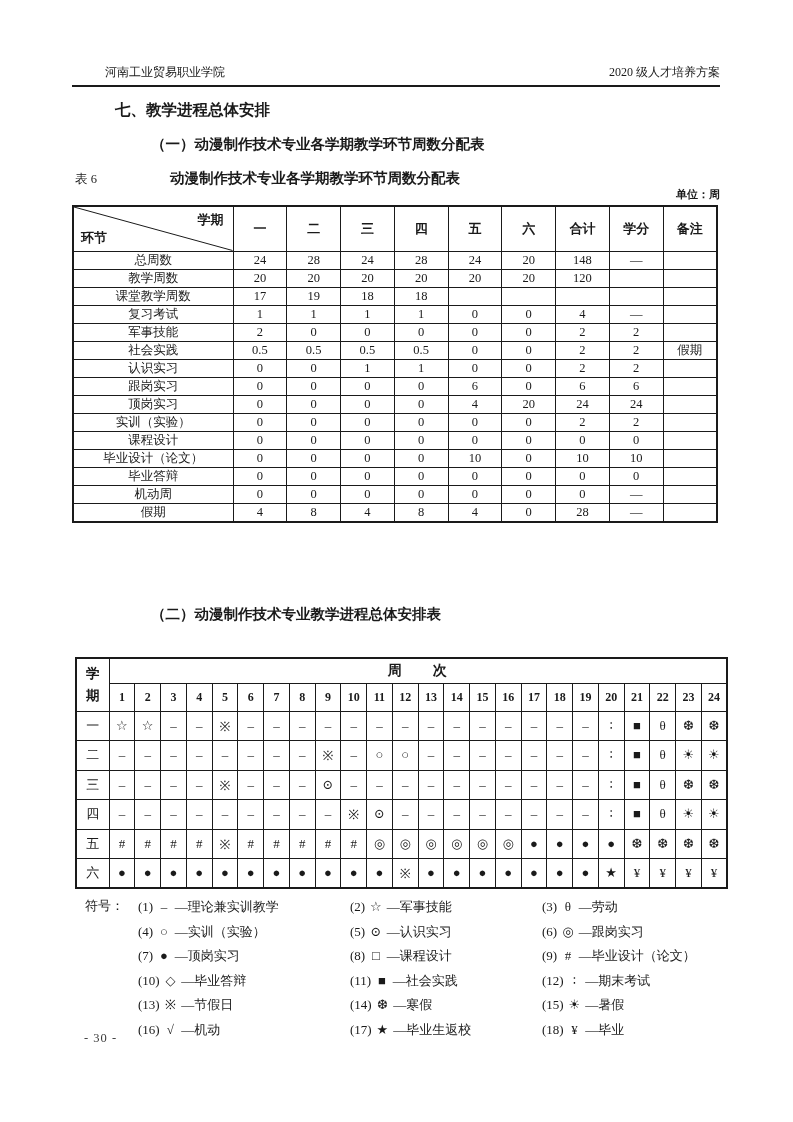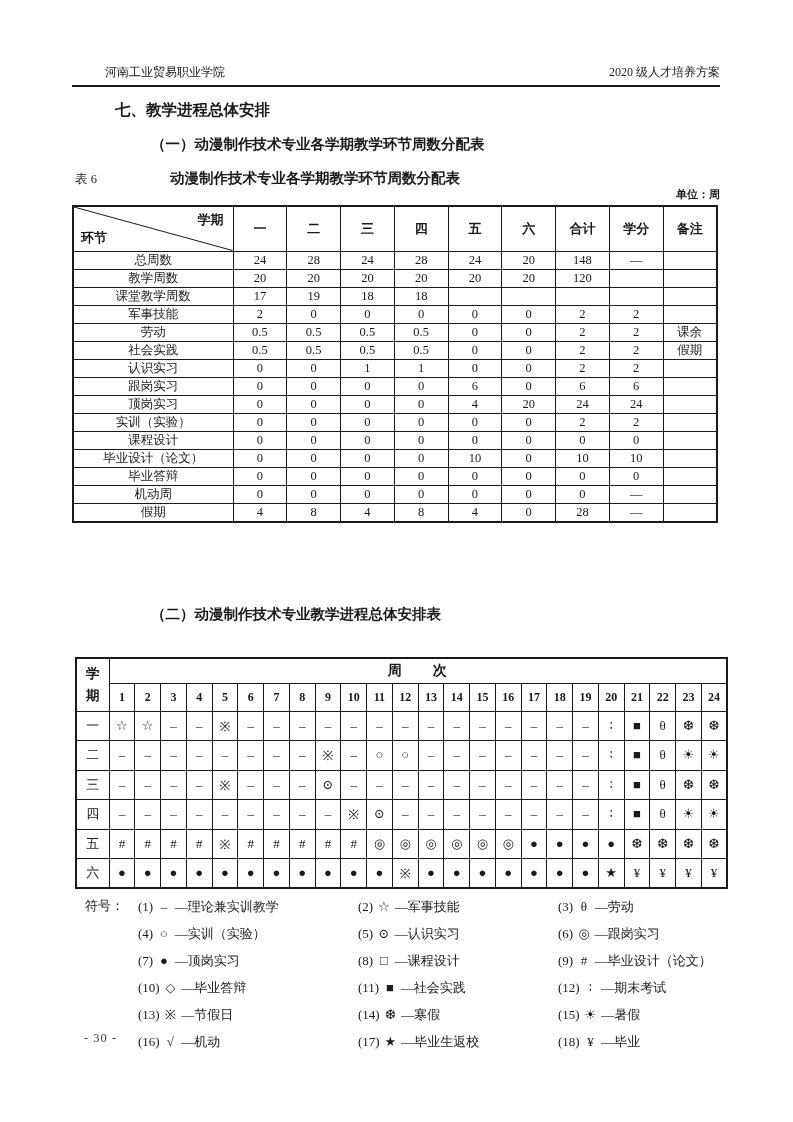--- a/index.html
+++ b/index.html
@@ -55,21 +55,21 @@
   .t7 .weekhdr { font-weight:bold; font-size:14px; height:25px; letter-spacing:1px; }
   .t7 .weeknum-row { height:28px; }
   .t7 .weeknum-row th { font-weight:bold; font-size:12px; }
   .t7 tbody tr { height:29.5px; }
   .t7 tbody th { font-weight:normal; font-size:13px; }
   .t7 tbody td { font-size:13px; }
 
   
   .legend { position:absolute; left:85px; top:897px; display:flex; font-size:13px; }
   .legend-label { width:53px; }
-  .legend-grid { display:grid; grid-template-columns:212px 192px auto; row-gap:5.5px; line-height:19px;gap:8px; }
+  .legend-grid { display:grid; grid-template-columns:212px 192px auto; row-gap:5.5px; line-height:19px; }
   .legend-item .sym { display:inline-block; min-width:15px; text-align:center; }
 
   .pageno { position:absolute; left:84px; top:1031px; font-size:12.5px; color:#3a3a3a; letter-spacing:1px;text-align:center; }
 </style>
 </head>
 <body>
 
 <div class="page">
 
   <div class="doc-header">
@@ -139,42 +139,42 @@
           <td>19</td>
           <td>18</td>
           <td>18</td>
           <td></td>
           <td></td>
           <td></td>
           <td></td>
           <td></td>
         </tr>
         <tr>
+          <td class="rowname">复习考试</td>
+          <td>1</td>
+          <td>1</td>
+          <td>1</td>
+          <td>1</td>
+          <td>0</td>
+          <td>0</td>
+          <td>4</td>
+          <td>—</td>
+          <td></td>
+        </tr>
+        <tr>
           <td class="rowname">军事技能</td>
           <td>2</td>
           <td>0</td>
           <td>0</td>
           <td>0</td>
           <td>0</td>
           <td>0</td>
           <td>2</td>
           <td>2</td>
           <td></td>
-        </tr>
-        <tr>
-          <td class="rowname">劳动</td>
-          <td>0.5</td>
-          <td>0.5</td>
-          <td>0.5</td>
-          <td>0.5</td>
-          <td>0</td>
-          <td>0</td>
-          <td>2</td>
-          <td>2</td>
-          <td>课余</td>
         </tr>
         <tr>
           <td class="rowname">社会实践</td>
           <td>0.5</td>
           <td>0.5</td>
           <td>0.5</td>
           <td>0.5</td>
           <td>0</td>
           <td>0</td>
           <td>2</td>

